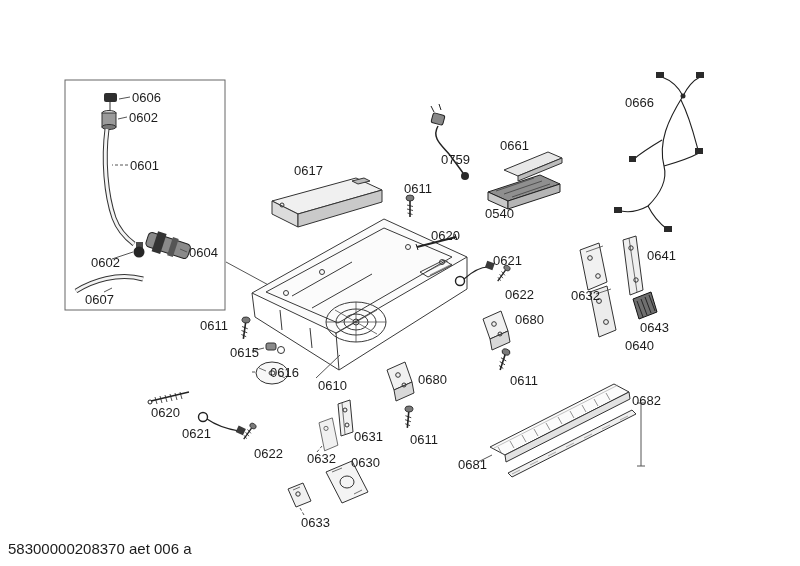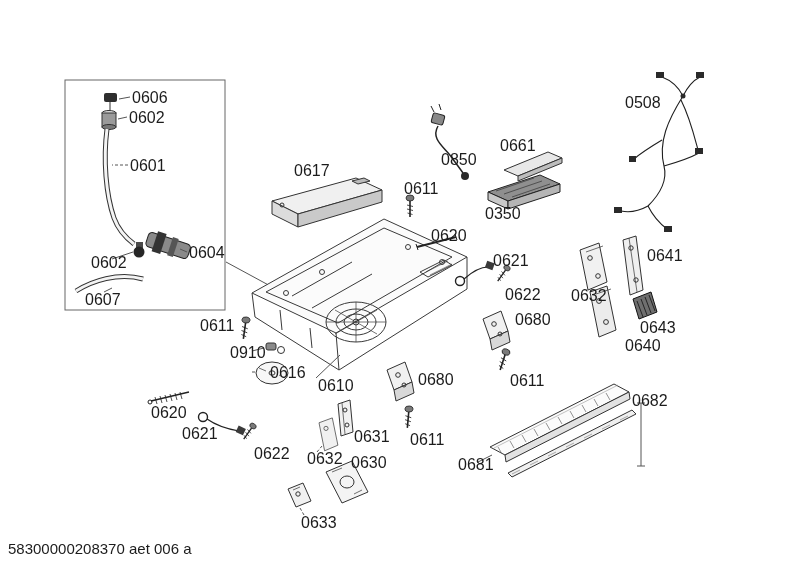--- a/index.html
+++ b/index.html
@@ -12,21 +12,21 @@
     background: #ffffff;
     overflow: hidden;
   }
   .stage svg {
     position: absolute;
     left: 0; top: 0;
   }
   .label-layer { position: absolute; left: 0; top: 0; width: 100%; height: 100%; pointer-events: none; }
   .part-label {
     position: absolute;
-    font-size: 16px;
+    font-size: 13px;
     line-height: 12px;
     color: #1c1c1c;
     white-space: nowrap;
   }
   .doc-footer {
     position: absolute;
     left: 8px;
     top: 540px;
     font-size: 15px;
     color: #1c1c1c;
@@ -272,34 +272,34 @@
   </svg>
 
   <div class="label-layer">
       <div class="part-label" style="left: 132px; top: 92px;">0606</div>
       <div class="part-label" style="left: 129px; top: 112px;">0602</div>
       <div class="part-label" style="left: 130px; top: 160px;">0601</div>
       <div class="part-label" style="left: 91px; top: 257px;">0602</div>
       <div class="part-label" style="left: 189px; top: 247px;">0604</div>
       <div class="part-label" style="left: 85px; top: 294px;">0607</div>
       <div class="part-label" style="left: 294px; top: 165px;">0617</div>
-      <div class="part-label" style="left: 441px; top: 154px;">0850</div>
+      <div class="part-label" style="left: 441px; top: 154px;">0759</div>
       <div class="part-label" style="left: 500px; top: 140px;">0661</div>
       <div class="part-label" style="left: 404px; top: 183px;">0611</div>
-      <div class="part-label" style="left: 485px; top: 208px;">0350</div>
+      <div class="part-label" style="left: 485px; top: 208px;">0540</div>
       <div class="part-label" style="left: 431px; top: 230px;">0620</div>
       <div class="part-label" style="left: 493px; top: 255px;">0621</div>
       <div class="part-label" style="left: 505px; top: 289px;">0622</div>
-      <div class="part-label" style="left: 625px; top: 97px;">0508</div>
+      <div class="part-label" style="left: 625px; top: 97px;">0666</div>
       <div class="part-label" style="left: 647px; top: 250px;">0641</div>
       <div class="part-label" style="left: 571px; top: 290px;">0632</div>
       <div class="part-label" style="left: 640px; top: 322px;">0643</div>
       <div class="part-label" style="left: 625px; top: 340px;">0640</div>
       <div class="part-label" style="left: 200px; top: 320px;">0611</div>
-      <div class="part-label" style="left: 230px; top: 347px;">0910</div>
+      <div class="part-label" style="left: 230px; top: 347px;">0615</div>
       <div class="part-label" style="left: 230px; top: 367px; margin-left: 40px;">0616</div>
       <div class="part-label" style="left: 306px; top: 380px; padding-left: 12px;">0610</div>
       <div class="part-label" style="left: 515px; top: 314px;">0680</div>
       <div class="part-label" style="left: 418px; top: 374px;">0680</div>
       <div class="part-label" style="left: 510px; top: 375px;">0611</div>
       <div class="part-label" style="left: 151px; top: 407px;">0620</div>
       <div class="part-label" style="left: 182px; top: 428px;">0621</div>
       <div class="part-label" style="left: 254px; top: 448px;">0622</div>
       <div class="part-label" style="left: 354px; top: 431px;">0631</div>
       <div class="part-label" style="left: 307px; top: 453px;">0632</div>

